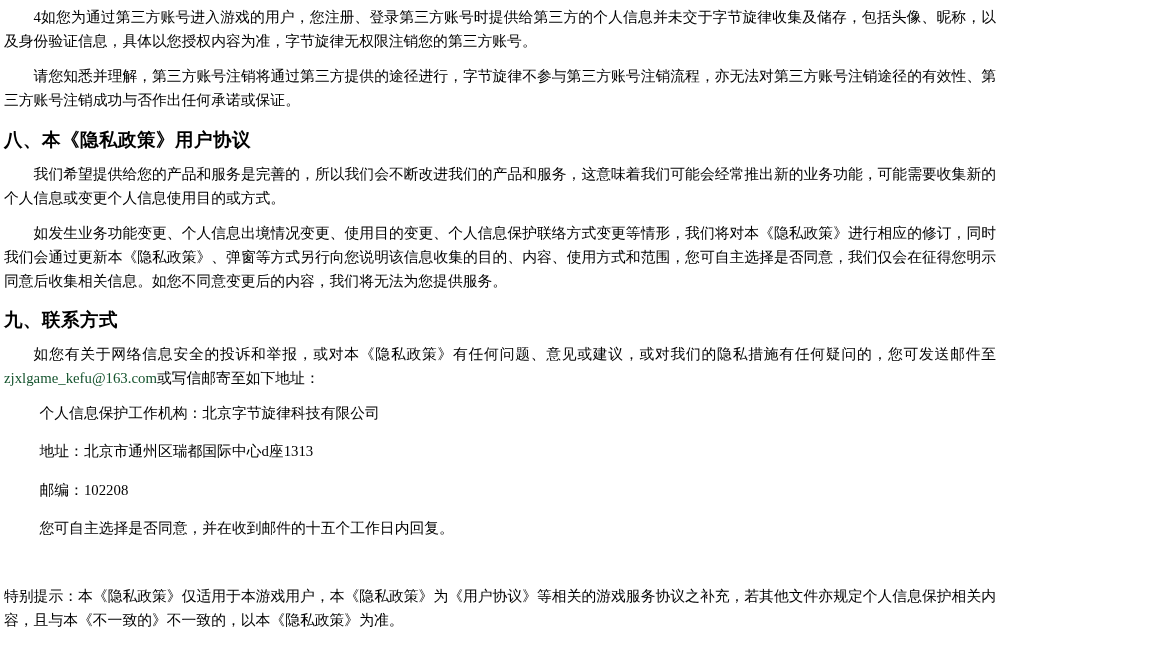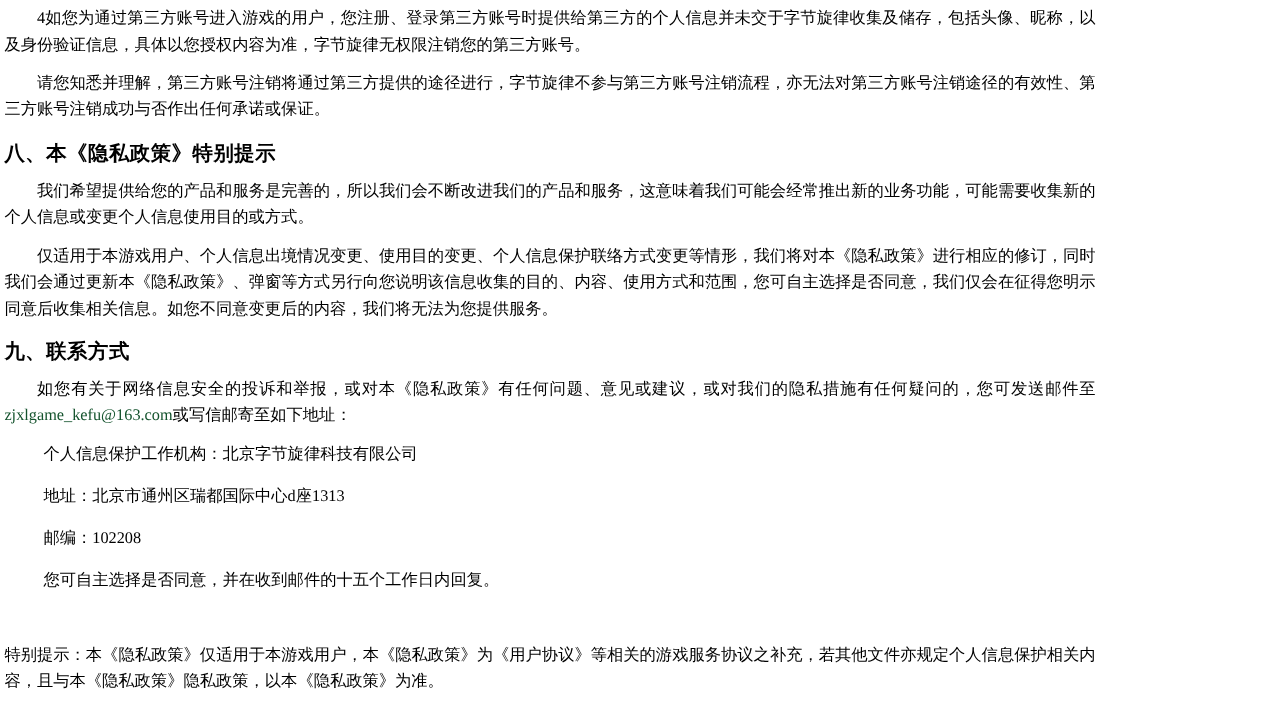--- a/index.html
+++ b/index.html
@@ -64,34 +64,34 @@
 </style>
 </head>
 <body>
 
 <div class="page">
 
   <p class="para">4如您为通过第三方账号进入游戏的用户，您注册、登录第三方账号时提供给第三方的个人信息并未交于字节旋律收集及储存，包括头像、昵称，以及身份验证信息，具体以您授权内容为准，字节旋律无权限注销您的第三方账号。</p>
 
   <p class="para">请您知悉并理解，第三方账号注销将通过第三方提供的途径进行，字节旋律不参与第三方账号注销流程，亦无法对第三方账号注销途径的有效性、第三方账号注销成功与否作出任何承诺或保证。</p>
 
-  <h2 class="heading">八、本《隐私政策》特别提示</h2>
+  <h2 class="heading">八、本《隐私政策》用户协议</h2>
 
   <p class="para">我们希望提供给您的产品和服务是完善的，所以我们会不断改进我们的产品和服务，这意味着我们可能会经常推出新的业务功能，可能需要收集新的个人信息或变更个人信息使用目的或方式。</p>
 
-  <p class="para">仅适用于本游戏用户、个人信息出境情况变更、使用目的变更、个人信息保护联络方式变更等情形，我们将对本《隐私政策》进行相应的修订，同时我们会通过更新本《隐私政策》、弹窗等方式另行向您说明该信息收集的目的、内容、使用方式和范围，您可自主选择是否同意，我们仅会在征得您明示同意后收集相关信息。如您不同意变更后的内容，我们将无法为您提供服务。</p>
+  <p class="para">如发生业务功能变更、个人信息出境情况变更、使用目的变更、个人信息保护联络方式变更等情形，我们将对本《隐私政策》进行相应的修订，同时我们会通过更新本《隐私政策》、弹窗等方式另行向您说明该信息收集的目的、内容、使用方式和范围，您可自主选择是否同意，我们仅会在征得您明示同意后收集相关信息。如您不同意变更后的内容，我们将无法为您提供服务。</p>
 
   <h2 class="heading">九、联系方式</h2>
 
   <p class="para"><span>如您有关于网络信息安全的投诉和举报，或对本《隐私政策》有任何问题、意见或建议，或对我们的隐私措施有任何疑问的，您可发送邮件至</span><a class="email" href="#">zjxlgame_kefu@163.com</a><span>或写信邮寄至如下地址：</span></p>
 
   <div class="addr-block">
     <p class="addr">个人信息保护工作机构：北京字节旋律科技有限公司</p>
     <p class="addr">地址：北京市通州区瑞都国际中心d座1313</p>
     <p class="addr">邮编：102208</p>
     <p class="addr">您可自主选择是否同意，并在收到邮件的十五个工作日内回复。</p>
   </div>
 
   <div class="spacer-big"></div>
 
-  <p class="notice">特别提示：本《隐私政策》仅适用于本游戏用户，本《隐私政策》为《用户协议》等相关的游戏服务协议之补充，若其他文件亦规定个人信息保护相关内容，且与本《隐私政策》隐私政策，以本《隐私政策》为准。</p>
+  <p class="notice">特别提示：本《隐私政策》仅适用于本游戏用户，本《隐私政策》为《用户协议》等相关的游戏服务协议之补充，若其他文件亦规定个人信息保护相关内容，且与本《不一致的》不一致的，以本《隐私政策》为准。</p>
 
 </div>
 
 </body></html>

